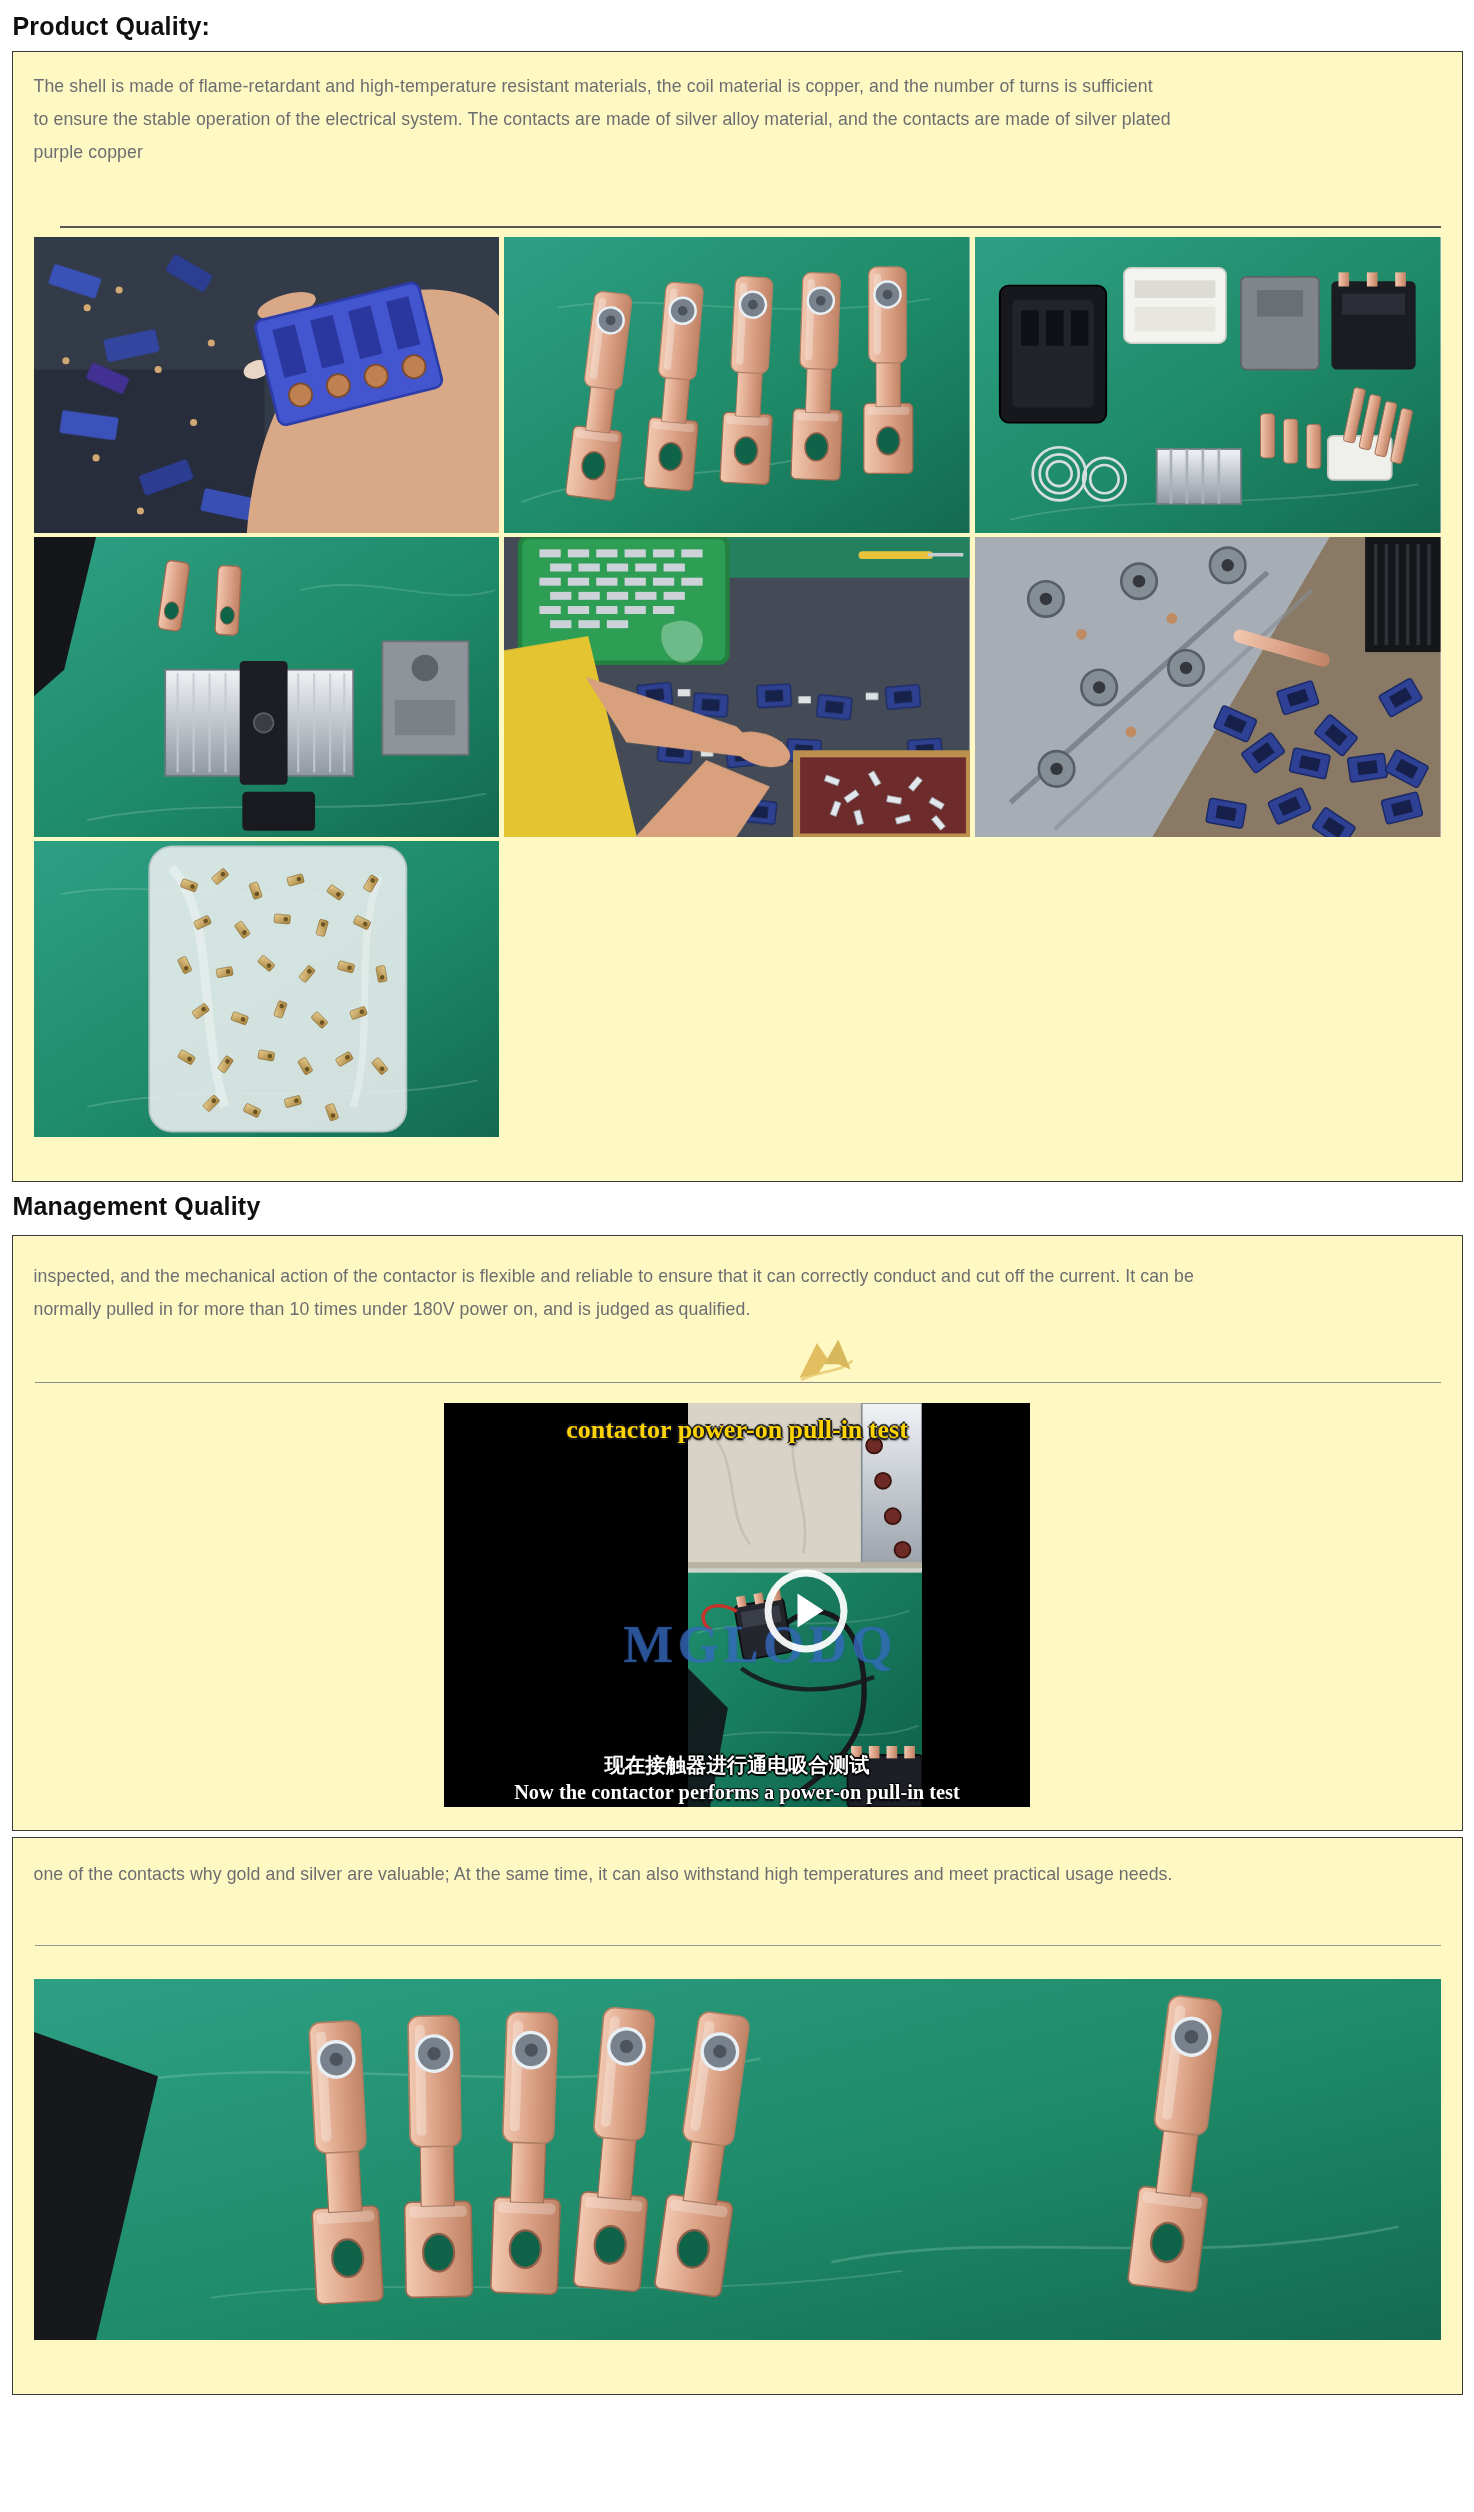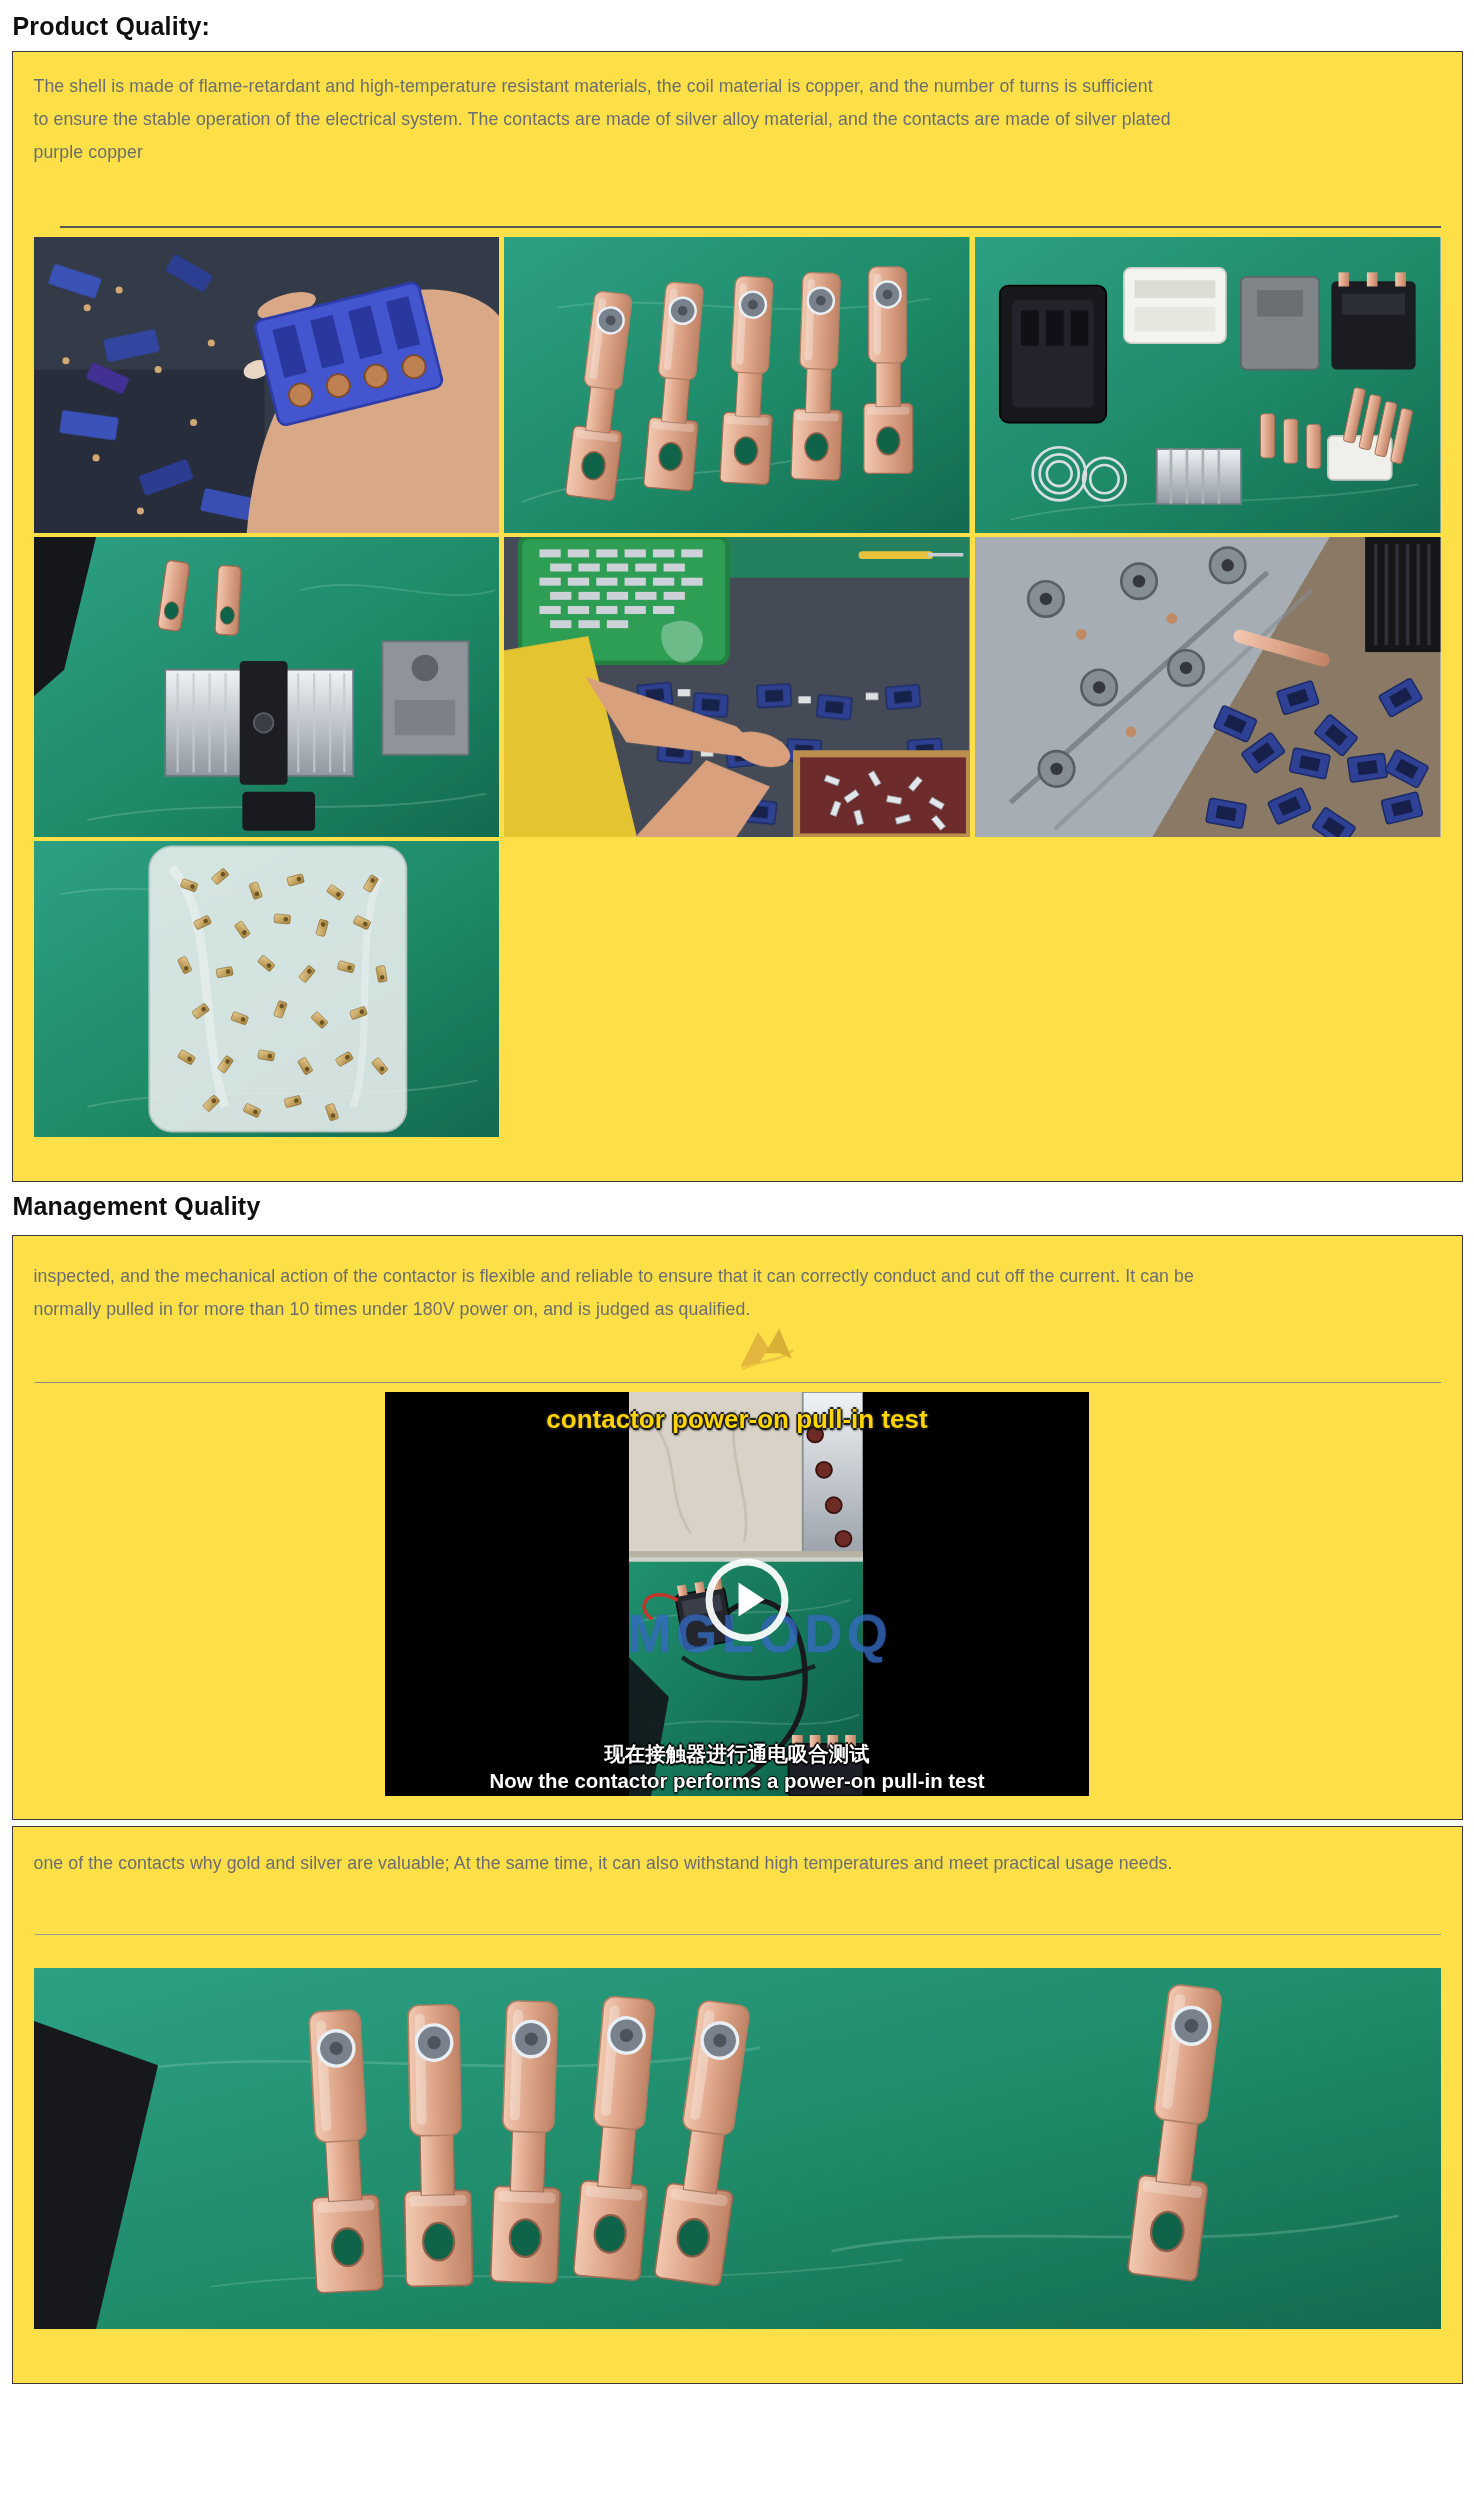--- a/index.html
+++ b/index.html
@@ -1,35 +1,35 @@
 <!DOCTYPE html>
 <html style="font-size:14px"><head>
 <meta charset="utf-8">
 <style>
   html,body{margin:0;padding:0;background:#ffffff;}
   body{width:1474px;height:2512px;position:relative;font-family:"Liberation Sans",sans-serif;overflow:hidden;}
   .section-title{font-size:25px;line-height:30px;font-weight:800;color:#0f0f0f;margin:0 0 13.3px 12.4px;letter-spacing:0.2px;}
   #title-product{padding-top:10.6px;margin-bottom:10.6px;}
   #title-management{margin-top:9px;}
-  .panel{margin:0 11.5px;border:1.8px solid #3a3a3a;background:#fde047;padding:17.7px 21px;box-sizing:border-box;}
+  .panel{margin:0 11.5px;border:1.8px solid #3a3a3a;background:#fef9c3;padding:17.7px 21px;box-sizing:border-box;}
   .para .ln{font-size:17.7px;line-height:33px;color:#6c6d70;white-space:nowrap;letter-spacing:0.1px;}
   hr{border:none;margin:0;}
   .divider-strong{border-top:2.7px solid #565656;margin:57px 0 0 26.5px;}
   .divider-light{border-top:1.8px solid #8a8a8a;margin:56px 0 0 1.8px;}
   .divider-thin{border-top:0.9px solid #9a9a9a;margin:54px 0 0 1.8px;}
   .photo-grid{display:grid;grid-template-columns:repeat(3,1fr);grid-template-rows:296px 300px 296px;gap:4.4px 5.3px;margin-top:8.8px;}
   .panel-product{padding-bottom:44px;}
   .ph{margin:0;overflow:hidden;background:#dddddd;}
   .ph svg,
   .ph-wide svg{display:block;width:100%;height:100%;}
   .ph-wide{margin:33px 0 0 0;height:361px;overflow:hidden;}
   .panel-mgmt{padding-top:24px;padding-bottom:23px;}
   .panel-silver{margin-top:6.2px;padding-top:20.4px;padding-bottom:54px;}
   
-  .video-thumb{position:relative;width:704px;height:404px;background:#000;margin:9px auto 0 auto;cursor:pointer;}
+  .video-thumb{position:relative;width:586px;height:404px;background:#000;margin:20px auto 0 auto;cursor:pointer;font-family:Liberation Serif, serif;}
   .video-strip{position:absolute;left:244px;top:0;width:234px;height:404px;}
   .video-title{position:absolute;left:0;right:0;top:12.4px;text-align:center;font-size:26px;font-weight:800;color:#ffd400;z-index:3;
     text-shadow:-1.8px 0 0.9px #1a1a1a,1.8px 0 0.9px #1a1a1a,0 -1.8px 0.9px #1a1a1a,0 1.8px 0.9px #1a1a1a,0.9px 1.8px 2.7px #000;}
   .watermark{position:absolute;left:0;right:0;top:211px;text-align:center;z-index:1;transform:translateX(23px);}
   .watermark .wm-text{font-size:53px;font-weight:800;letter-spacing:4.4px;color:rgba(72,128,205,0.34);
     text-shadow:0 0 0.9px rgba(40,90,180,0.55), 0 0 1.8px rgba(40,90,180,0.35);}
   .wm-logo{position:absolute;left:350px;top:-69px;z-index:1;opacity:0.85;}
   .play-button{position:absolute;left:362px;top:208px;transform:translate(-50%,-50%);width:83px;height:83px;box-sizing:border-box;
     border:7px solid rgba(255,255,255,0.93);border-radius:50%;z-index:4;display:flex;align-items:center;justify-content:center;background:rgba(20,20,20,0.05);}
   .play-tri{width:0;height:0;border-top:17px solid transparent;border-bottom:17px solid transparent;border-left:26.5px solid #ffffff;margin-left:8px;}

